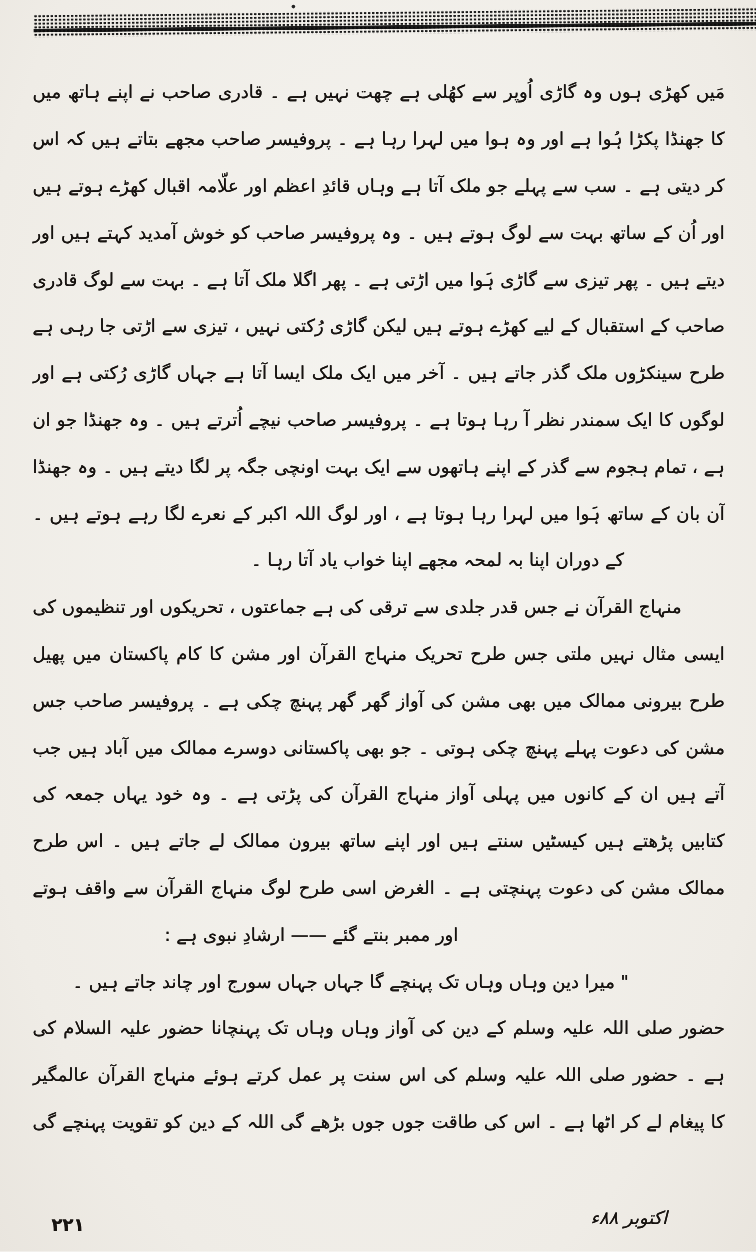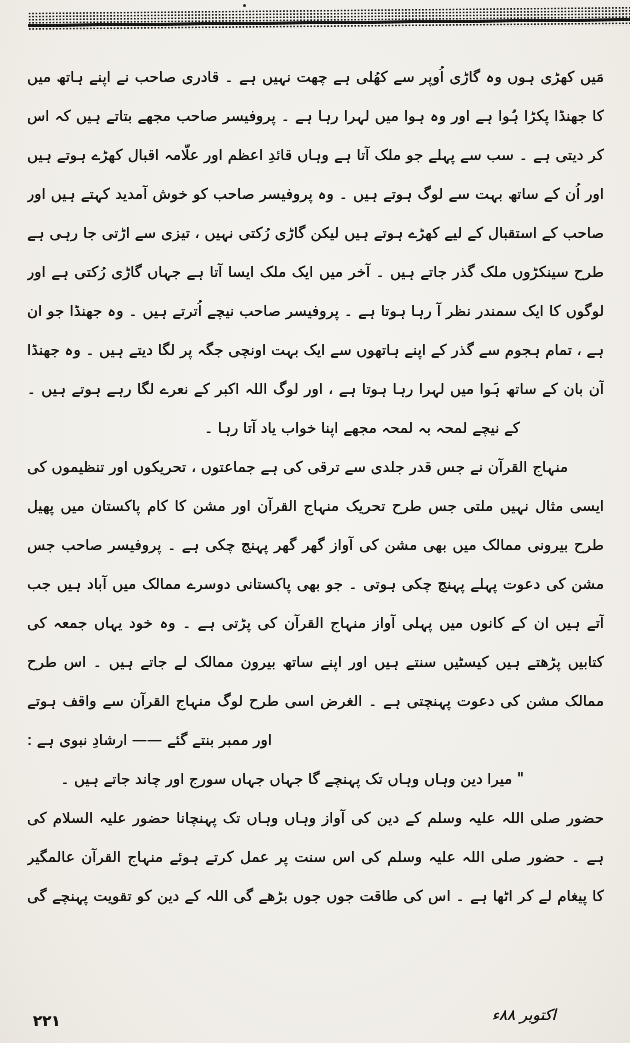--- a/index.html
+++ b/index.html
@@ -40,62 +40,63 @@
     -moz-text-align-last:justify;
     white-space:normal;
     text-shadow:0 0 .45px currentColor; 
   }
   .line.para-first{ padding-right:36px; }
   .line.closer{            
     text-align:right;text-align-last:auto;-moz-text-align-last:auto;
     padding-right:84px;
   }
   .line.pre-quote{         
-    text-align:left;text-align-last:auto;-moz-text-align-last:auto;
+    text-align:center;text-align-last:auto;-moz-text-align-last:auto;
     padding-right:112px;
   }
   .line.hadith{            
     text-align:right;text-align-last:auto;-moz-text-align-last:auto;
     padding-right:80px;padding-left:28px;
   }
   .footer{
     position:absolute;left:27px;right:26px;top:1000px;height:34px;
     direction:rtl;font-size:15px;line-height:30px;
     text-shadow:0 0 .4px currentColor;
   }
   .issue-date{
     position:absolute;right:48px;top:0;
     font-style:italic;
     margin-left:48px;
   }
   .page-number{
-    position:absolute;left:6px;top:6px;
+    position:absolute;left:16px;top:6px;
     letter-spacing:1px;font-weight:bold;
   }
 </style>
 </head>
 <body>
 
 <div class="page">
 
   <div class="ornament-band"></div>
   <div class="speck"></div>
 
   <div class="text-block">
 
     <div class="line">مَیں کھڑی ہوں وہ گاڑی اُوپر سے کھُلی ہے چھت نہیں ہے ۔ قادری صاحب نے اپنے ہاتھ میں پاکستان</div>
     <div class="line">کا جھنڈا پکڑا ہُوا ہے اور وہ ہوا میں لہرا رہا ہے ۔ پروفیسر صاحب مجھے بتاتے ہیں کہ اس گاڑی میں</div>
     <div class="line">کر دیتی ہے ۔ سب سے پہلے جو ملک آتا ہے وہاں قائدِ اعظم اور علّامہ اقبال کھڑے ہوتے ہیں ۔</div>
     <div class="line">اور اُن کے ساتھ بہت سے لوگ ہوتے ہیں ۔ وہ پروفیسر صاحب کو خوش آمدید کہتے ہیں اور مبارکباد</div>
+    <div class="line">دیتے ہیں ۔ پھر تیزی سے گاڑی ہَوا میں اڑتی ہے ۔ پھر اگلا ملک آتا ہے ۔ بہت سے لوگ قادری</div>
     <div class="line">صاحب کے استقبال کے لیے کھڑے ہوتے ہیں لیکن گاڑی رُکتی نہیں ، تیزی سے اڑتی جا رہی ہے ۔ اسی</div>
     <div class="line">طرح سینکڑوں ملک گذر جاتے ہیں ۔ آخر میں ایک ملک ایسا آتا ہے جہاں گاڑی رُکتی ہے اور حدِ نظر تک</div>
     <div class="line">لوگوں کا ایک سمندر نظر آ رہا ہوتا ہے ۔ پروفیسر صاحب نیچے اُترتے ہیں ۔ وہ جھنڈا جو ان کے ہاتھ میں</div>
     <div class="line">ہے ، تمام ہجوم سے گذر کے اپنے ہاتھوں سے ایک بہت اونچی جگہ پر لگا دیتے ہیں ۔ وہ جھنڈا بڑی</div>
     <div class="line">آن بان کے ساتھ ہَوا میں لہرا رہا ہوتا ہے ، اور لوگ اللہ اکبر کے نعرے لگا رہے ہوتے ہیں ۔ کانفرنس</div>
-    <div class="line closer">کے نیچے لمحہ بہ لمحہ مجھے اپنا خواب یاد آتا رہا ۔</div>
+    <div class="line closer">کے دوران اپنا بہ لمحہ مجھے اپنا خواب یاد آتا رہا ۔</div>
 
     <div class="line para-first">منہاج القرآن نے جس قدر جلدی سے ترقی کی ہے جماعتوں ، تحریکوں اور تنظیموں کی تاریخ میں کوئی</div>
     <div class="line">ایسی مثال نہیں ملتی جس طرح تحریک منہاج القرآن اور مشن کا کام پاکستان میں پھیل چکا ہے ، اُسی</div>
     <div class="line">طرح بیرونی ممالک میں بھی مشن کی آواز گھر گھر پہنچ چکی ہے ۔ پروفیسر صاحب جس ملک میں بھی جاتے ،</div>
     <div class="line">مشن کی دعوت پہلے پہنچ چکی ہوتی ۔ جو بھی پاکستانی دوسرے ممالک میں آباد ہیں جب بھی پاکستان</div>
     <div class="line">آتے ہیں ان کے کانوں میں پہلی آواز منہاج القرآن کی پڑتی ہے ۔ وہ خود یہاں جمعہ کی تقریر سنتے ہیں ،</div>
     <div class="line">کتابیں پڑھتے ہیں کیسٹیں سنتے ہیں اور اپنے ساتھ بیرون ممالک لے جاتے ہیں ۔ اس طرح بیرون</div>
     <div class="line">ممالک مشن کی دعوت پہنچتی ہے ۔ الغرض اسی طرح لوگ منہاج القرآن سے واقف ہوتے چلے گئے ،</div>
     <div class="line pre-quote">اور ممبر بنتے گئے —— ارشادِ نبوی ہے :</div>
 

